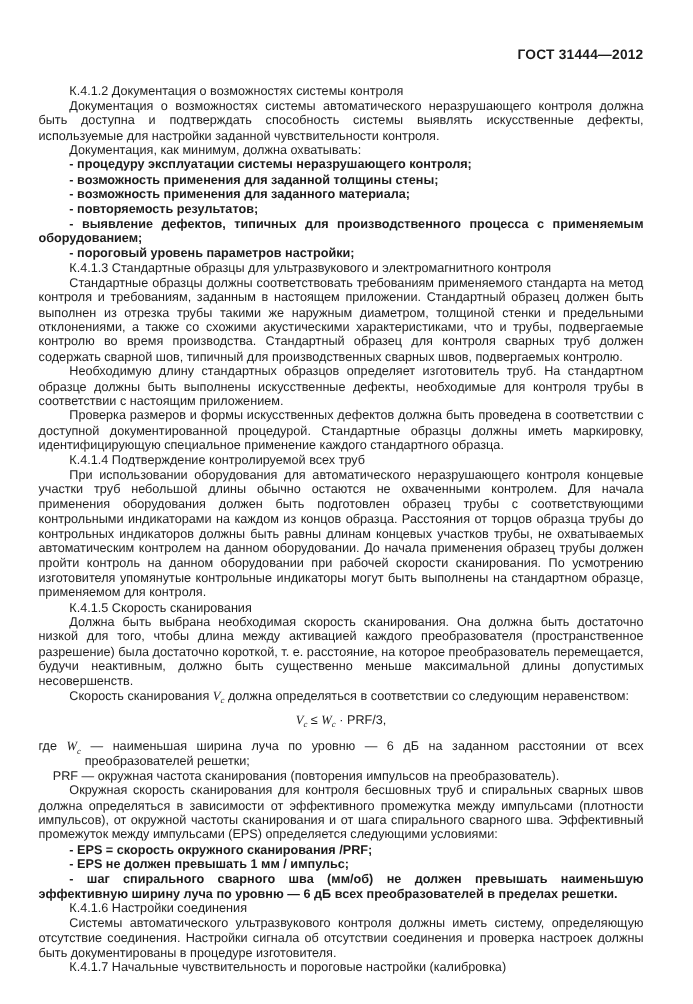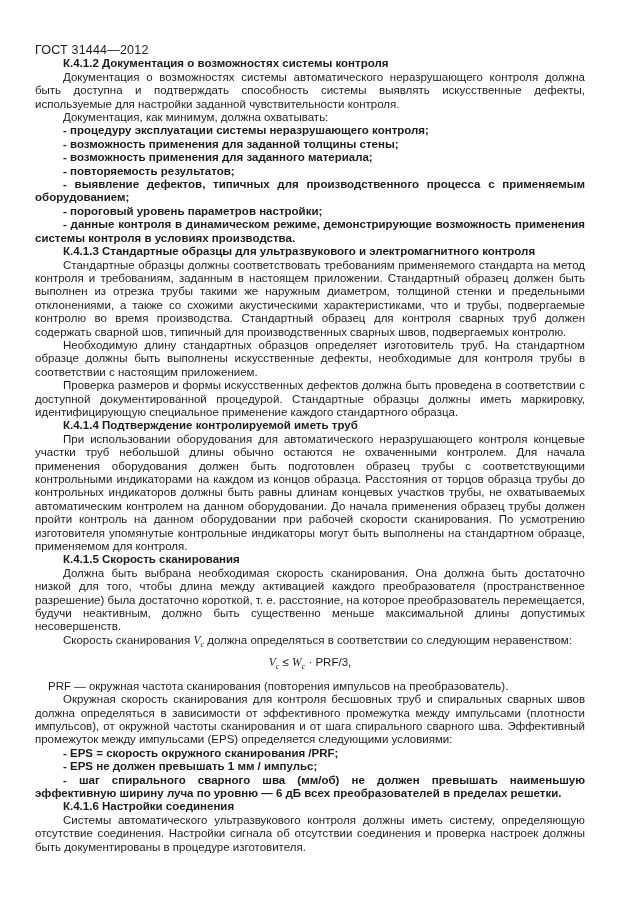--- a/index.html
+++ b/index.html
@@ -17,27 +17,28 @@
     overflow: hidden;
   }
   .content {
     position: absolute;
     left: 35px; top: 44px;
     width: 550px;
     font-size: 11.5px;
     line-height: 13.4px;
   }
   .doc-header {
-    text-align: left;
-    font-weight: normal;
+    text-align: right;
+    font-weight: bold;
     font-size: 12.5px;
+    margin-bottom: 20px;
     letter-spacing: 0.2px;
   }
   .sec-title {
-    font-weight: bold;
+    font-weight: normal;
     text-indent: 28px;
     margin: 0;
     text-align: left;
   }
   p.para {
     margin: 0;
     text-indent: 28px;
     text-align: justify;
   }
   p.list-item {
@@ -83,41 +84,42 @@
 
     <p class="sec-title">К.4.1.2 Документация о возможностях системы контроля</p>
     <p class="para">Документация о возможностях системы автоматического неразрушающего контроля должна быть доступна и подтверждать способность системы выявлять искусственные дефекты, используемые для настройки заданной чувствительности контроля.</p>
     <p class="para">Документация, как минимум, должна охватывать:</p>
     <p class="list-item">- процедуру эксплуатации системы неразрушающего контроля;</p>
     <p class="list-item">- возможность применения для заданной толщины стены;</p>
     <p class="list-item">- возможность применения для заданного материала;</p>
     <p class="list-item">- повторяемость результатов;</p>
     <p class="list-item">- выявление дефектов, типичных для производственного процесса с применяемым оборудованием;</p>
     <p class="list-item">- пороговый уровень параметров настройки;</p>
-    <p class="list-item">- данные контроля в динамическом режиме, демонстрирующие возможность применения системы контроля в условиях производства.</p>
 
     <p class="sec-title">К.4.1.3 Стандартные образцы для ультразвукового и электромагнитного контроля</p>
     <p class="para">Стандартные образцы должны соответствовать требованиям применяемого стандарта на метод контроля и требованиям, заданным в настоящем приложении. Стандартный образец должен быть выполнен из отрезка трубы  такими же наружным диаметром, толщиной стенки и предельными отклонениями, а также со схожими акустическими характеристиками, что и трубы, подвергаемые контролю во время производства. Стандартный образец для контроля сварных труб должен содержать сварной шов, типичный для производственных сварных швов, подвергаемых контролю.</p>
     <p class="para">Необходимую длину стандартных образцов определяет изготовитель труб. На стандартном образце должны быть выполнены искусственные дефекты, необходимые для контроля трубы в соответствии с настоящим приложением.</p>
     <p class="para">Проверка размеров и формы искусственных дефектов должна быть проведена в соответствии с доступной документированной процедурой. Стандартные образцы должны иметь маркировку, идентифицирующую специальное применение каждого стандартного образца.</p>
 
-    <p class="sec-title">К.4.1.4 Подтверждение контролируемой иметь труб</p>
+    <p class="sec-title">К.4.1.4 Подтверждение контролируемой всех труб</p>
     <p class="para">При использовании оборудования для автоматического неразрушающего контроля концевые участки труб небольшой длины обычно остаются не охваченными контролем. Для начала применения оборудования должен быть подготовлен образец трубы с соответствующими контрольными индикаторами на каждом из концов образца. Расстояния от торцов образца  трубы до контрольных индикаторов должны быть равны длинам концевых участков трубы, не охватываемых автоматическим контролем на данном оборудовании. До начала применения образец трубы должен пройти контроль на данном оборудовании при рабочей скорости сканирования. По усмотрению изготовителя упомянутые контрольные индикаторы могут быть выполнены на стандартном образце, применяемом для контроля.</p>
 
     <p class="sec-title">К.4.1.5 Скорость сканирования</p>
     <p class="para">Должна быть выбрана необходимая скорость сканирования. Она должна быть достаточно низкой для того, чтобы длина между активацией каждого преобразователя (пространственное разрешение) была достаточно короткой, т. е. расстояние, на которое преобразователь перемещается, будучи неактивным, должно быть существенно меньше максимальной длины допустимых несовершенств.</p>
     <p class="para"><span>Скорость сканирования </span><span class="var">V</span><sub class="var-sub">c</sub><span> должна определяться в соответствии со следующим неравенством:</span></p>
 
     <div class="formula-line"><span class="var">V</span><sub class="var-sub">c</sub><span> ≤ </span><span class="var">W</span><sub class="var-sub">c</sub><span> · PRF/3,</span></div>
 
+    <p class="where-line"><span>где </span><span class="var">W</span><sub class="var-sub">c</sub><span> — наименьшая  ширина  луча  по  уровню — 6 дБ на заданном расстоянии от всех преобразователей  решетки;</span></p>
     <p class="prf-line">PRF — окружная частота сканирования (повторения импульсов на преобразователь).</p>
 
     <p class="para">Окружная скорость сканирования для контроля бесшовных труб и спиральных сварных швов должна определяться в зависимости от эффективного промежутка между импульсами (плотности импульсов), от окружной частоты сканирования и от шага спирального сварного шва. Эффективный промежуток между импульсами (EPS) определяется следующими условиями:</p>
     <p class="list-item">- EPS = скорость окружного сканирования /PRF;</p>
     <p class="list-item">- EPS не должен превышать 1 мм / импульс;</p>
     <p class="list-item">- шаг спирального сварного шва (мм/об) не должен превышать наименьшую эффективную ширину луча по уровню — 6 дБ всех преобразователей в пределах решетки.</p>
 
     <p class="sec-title">К.4.1.6 Настройки соединения</p>
     <p class="para">Системы  автоматического  ультразвукового контроля должны иметь систему, определяющую отсутствие соединения. Настройки сигнала об отсутствии соединения и проверка настроек должны быть документированы в процедуре изготовителя.</p>
 
+    <p class="sec-title">К.4.1.7 Начальные чувствительность и пороговые настройки (калибровка)</p>
 
   </div>
 </div>
 
 </body></html>

